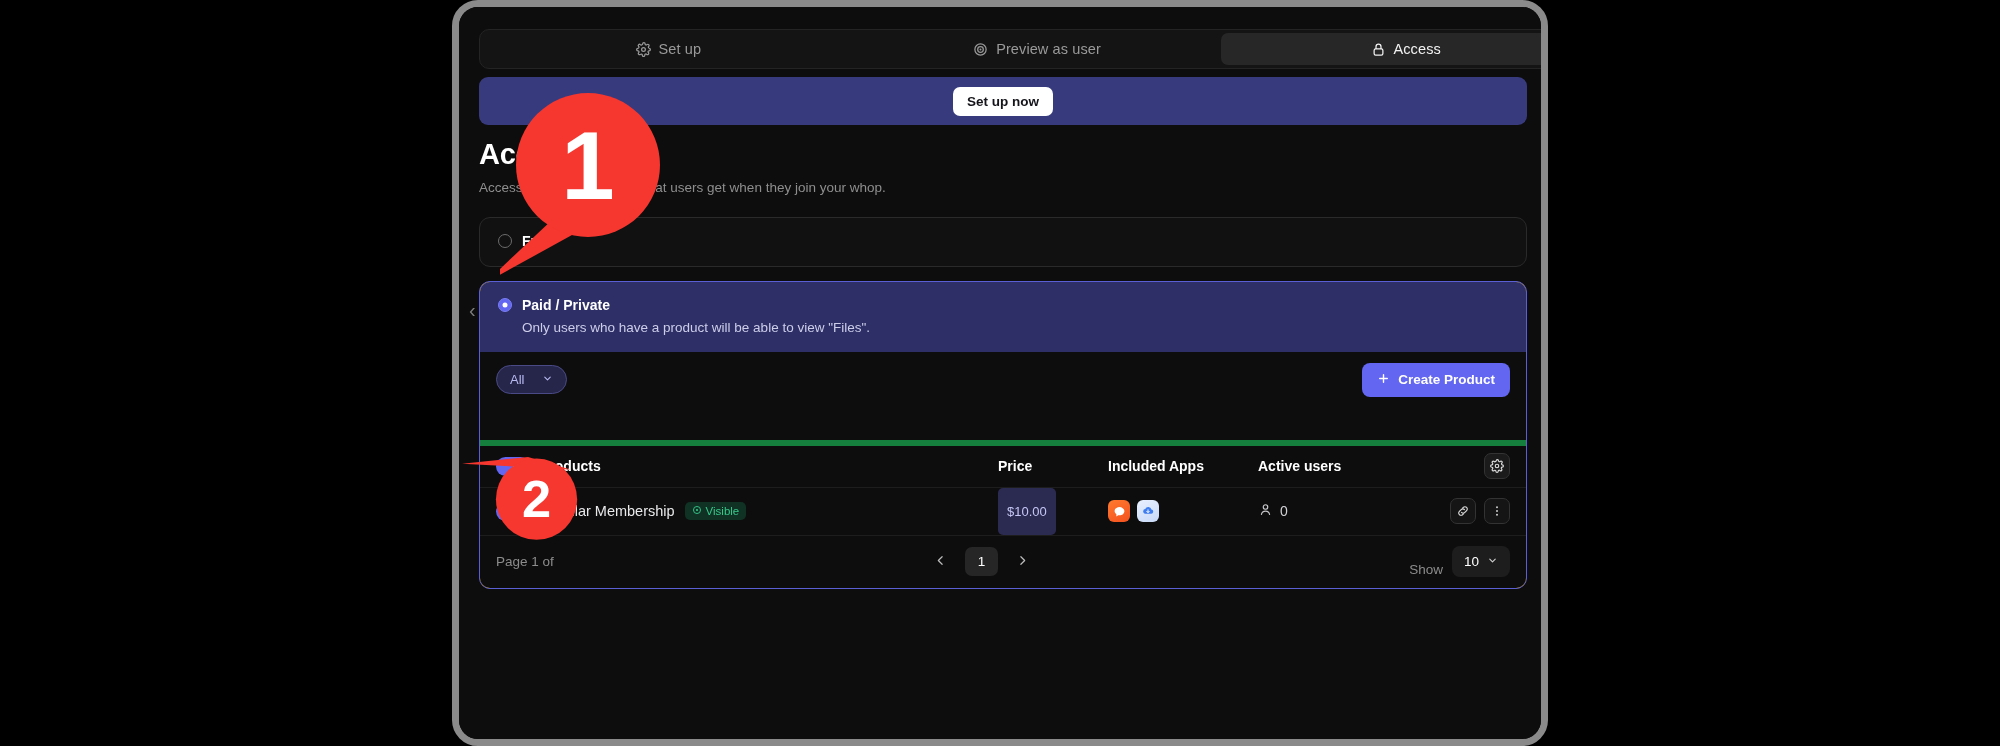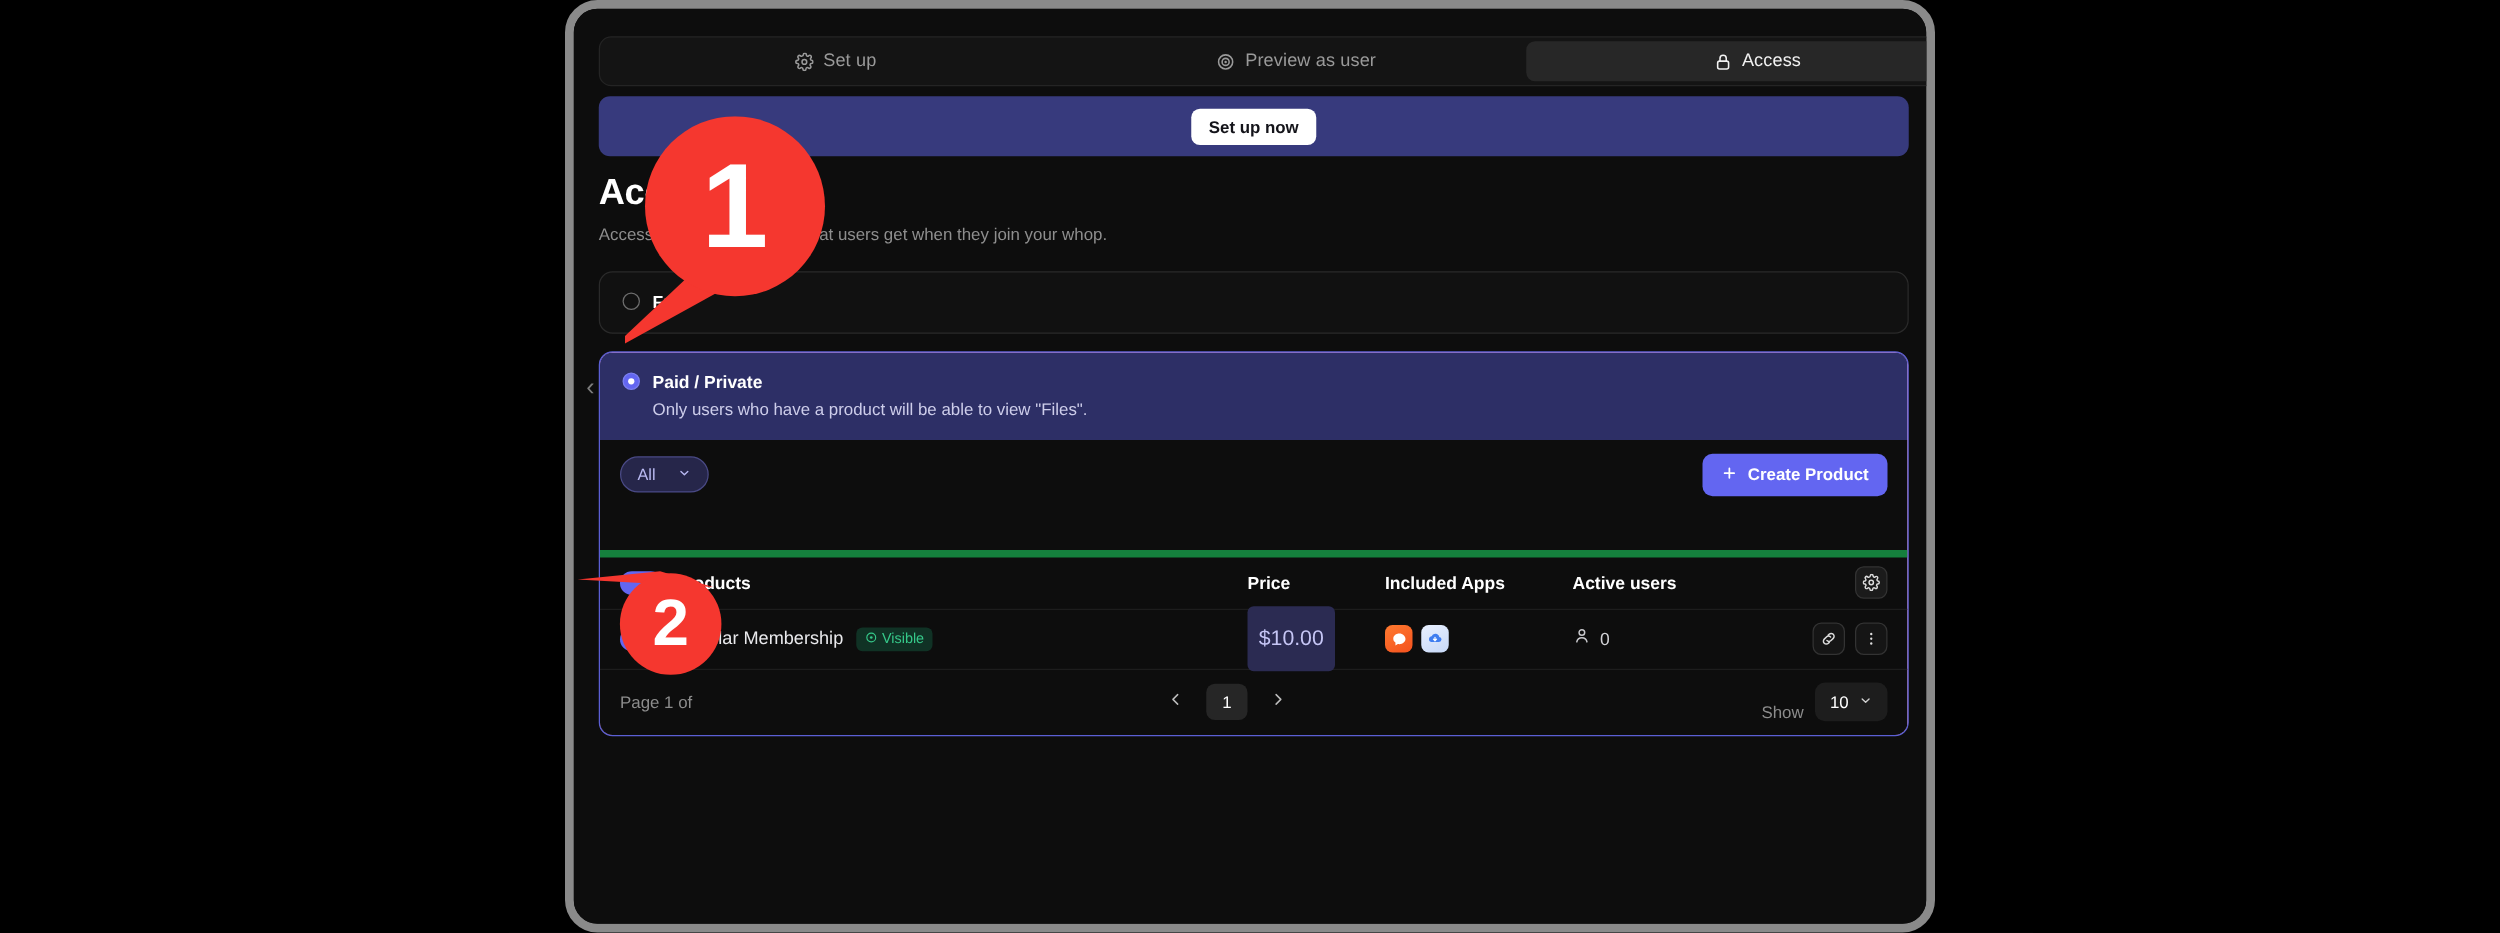--- a/index.html
+++ b/index.html
@@ -159,21 +159,21 @@
     margin-left: 24px;
   }
   .option-card.selected .option-desc { color: #cdcdea; }
 
   
   #paid-block {
     margin-top: 14px;
     border: 1px solid #5b5fd4;
     border-radius: 11px;
     overflow: hidden;
-    background: #f0abfc;
+    background: #eab308;
   }
   #paid-block .option-card {
     border: none;
     border-radius: 0;
   }
 
   
   #products-panel { background: #0d0d0d; }
 
   #filter-row {
@@ -264,21 +264,21 @@
     color: #36c98a;
     font-size: 11.5px;
     border-radius: 5px;
     padding: 3px 7px;
     white-space: nowrap;
   }
   .pill-price {
     display: inline-block;
     background: #2b2b52;
     color: #c6c6f5;
-    font-size: 17px;
+    font-size: 13px;
     border-radius: 5px;
     padding: 16px 9px;
   }
   .app-icon {
     width: 22px; height: 22px;
     border-radius: 6px;
     display: flex;
     align-items: center;
     justify-content: center;
     flex: 0 0 auto;

